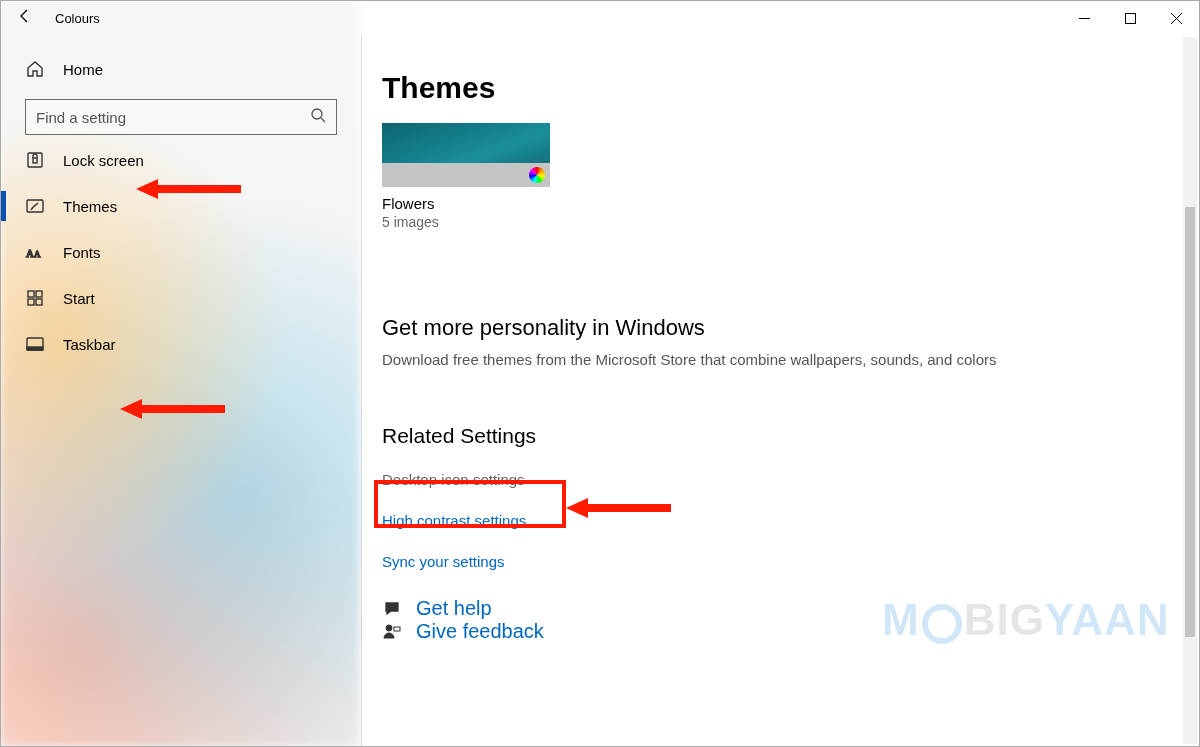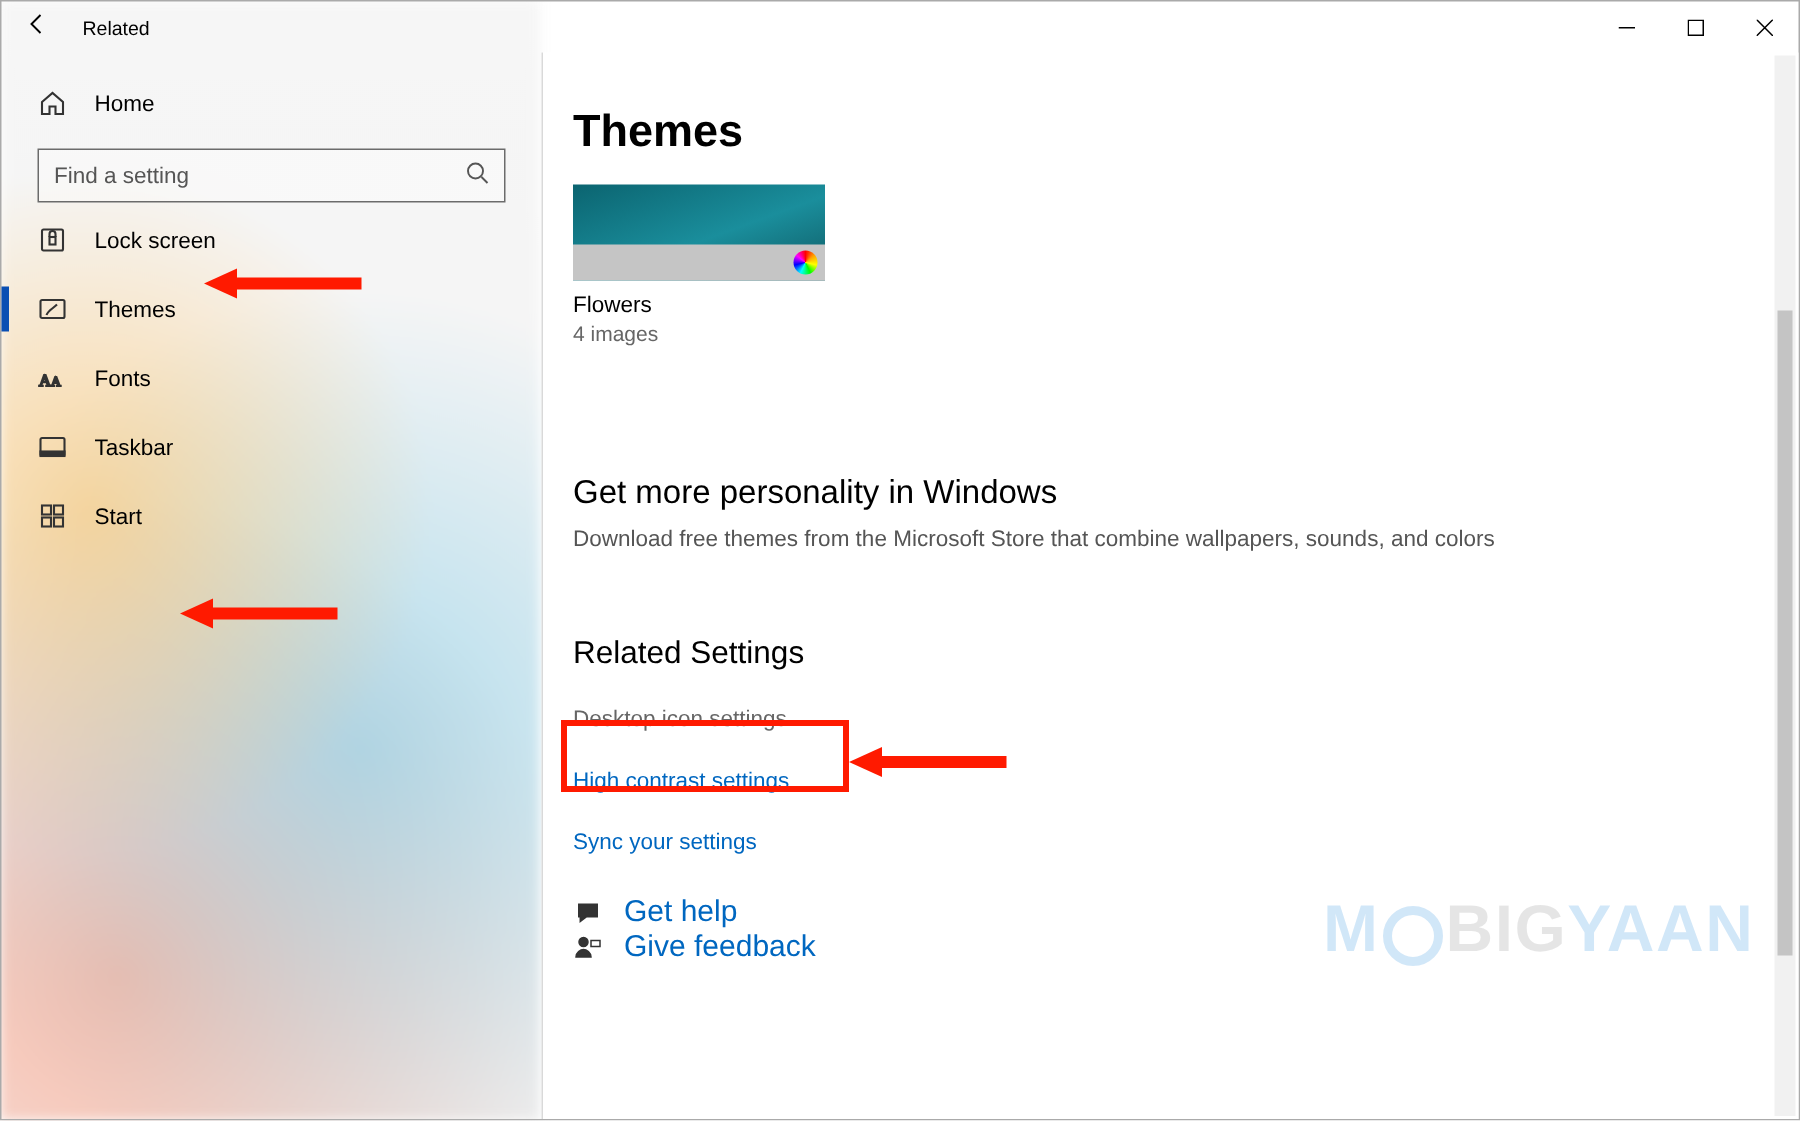--- a/index.html
+++ b/index.html
@@ -106,21 +106,21 @@
 <div class="bg-blur"></div>
 
 <div class="window">
   <div class="titlebar">
     <div class="titlebar-left">
       <span>
         <svg width="16" height="16" viewBox="0 0 16 16">
             <path d="M10 2 L4 8 L10 14" stroke="#000" stroke-width="1.3" fill="none"></path>
           </svg>
       </span>
-      <span class="titlebar-title">Related</span>
+      <span class="titlebar-title">Colours</span>
     </div>
     <div class="titlebar-ctrls">
       <div class="tctrl">
           <svg viewBox="0 0 11 11">
             <path d="M0 5.5 H11"></path>
           </svg>
         </div>
       <div class="tctrl">
           <svg viewBox="0 0 11 11">
             <rect x="0.5" y="0.5" width="10" height="10"></rect>
@@ -180,50 +180,50 @@
             <svg viewBox="0 0 20 20" stroke="none" fill="#333">
               <text x="1" y="15" font-size="11" font-family="serif">A</text>
               <text x="9" y="15" font-size="9" font-family="serif">A</text>
             </svg>
           </span>
         <span>Fonts</span>
       </div>
       <div class="sb-item">
         <span class="sb-icon">
             <svg viewBox="0 0 20 20">
-              <rect x="2" y="4" width="16" height="12" rx="1"></rect>
-              <rect x="2" y="13" width="16" height="3" fill="#333"></rect>
-            </svg>
-          </span>
-        <span>Taskbar</span>
-      </div>
-      <div class="sb-item">
-        <span class="sb-icon">
-            <svg viewBox="0 0 20 20">
               <rect x="3" y="3" width="6" height="6"></rect>
               <rect x="11" y="3" width="6" height="6"></rect>
               <rect x="3" y="11" width="6" height="6"></rect>
               <rect x="11" y="11" width="6" height="6"></rect>
             </svg>
           </span>
         <span>Start</span>
+      </div>
+      <div class="sb-item">
+        <span class="sb-icon">
+            <svg viewBox="0 0 20 20">
+              <rect x="2" y="4" width="16" height="12" rx="1"></rect>
+              <rect x="2" y="13" width="16" height="3" fill="#333"></rect>
+            </svg>
+          </span>
+        <span>Taskbar</span>
       </div>
     </div>
 
     <div class="main">
       <div class="main-inner">
         <div class="page-title">Themes</div>
 
         <div class="theme-card">
           <div class="theme-thumb">
             <div class="theme-thumb-bar"></div>
             <div class="color-wheel"></div>
           </div>
           <div class="theme-name">Flowers</div>
-          <div class="theme-sub">4 images</div>
+          <div class="theme-sub">5 images</div>
         </div>
 
         <div class="section-h">Get more personality in Windows</div>
         <div class="section-p">Download free themes from the Microsoft Store that combine wallpapers, sounds, and colors</div>
 
         <div class="related-h">Related Settings</div>
 
         <div><a class="link muted">Desktop icon settings</a></div>
         <div><a class="link">High contrast settings</a></div>
         <div><a class="link">Sync your settings</a></div>

